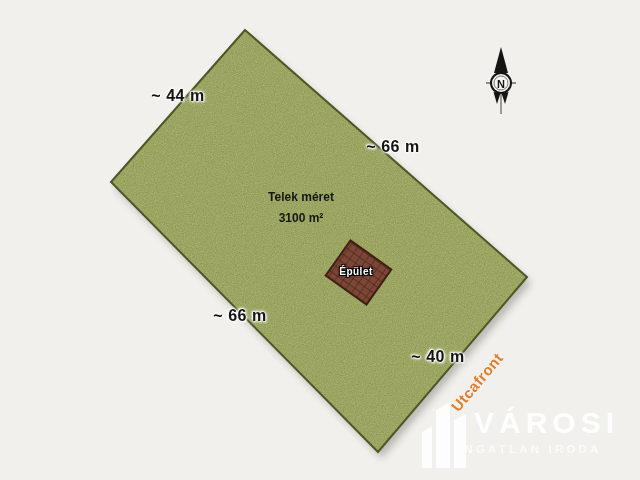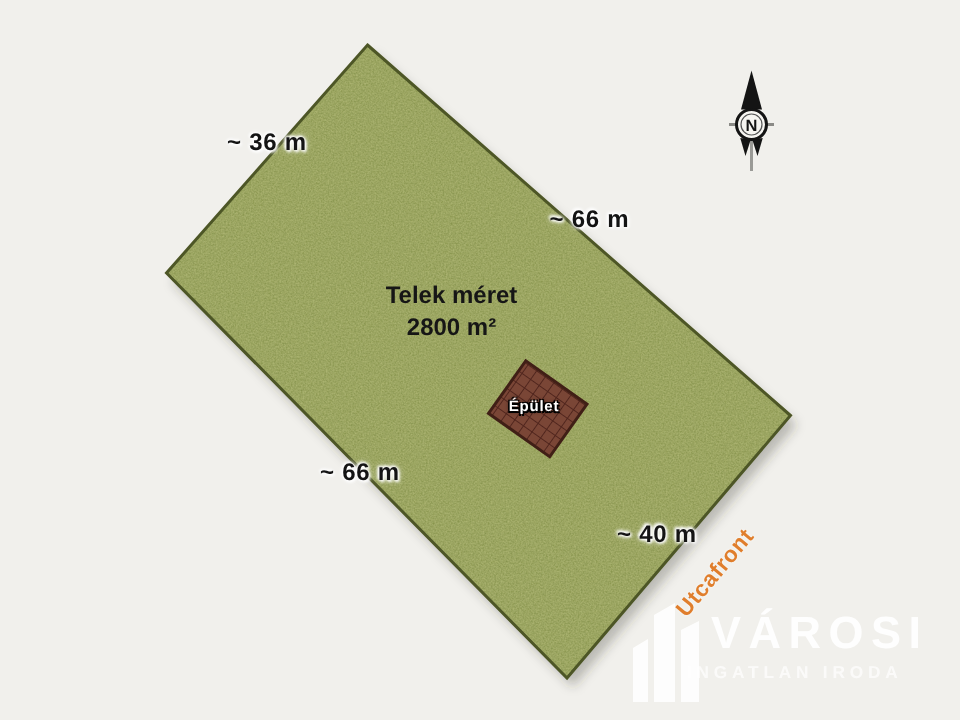--- a/index.html
+++ b/index.html
@@ -12,21 +12,21 @@
   .label {
     position:absolute; transform:translate(-50%,-50%);
     font-weight:bold; white-space:nowrap; line-height:1;
   }
   .dim {
     font-size:16px; color:#141414; letter-spacing:0.5px;
     text-shadow:0 0 2px #fff,0 0 3px #fff,1px 1px 2px #fff,-1px -1px 2px #fff,0 0 5px rgba(255,255,255,.8);
   }
   .parcel-label {
     position:absolute; transform:translate(-50%,-50%);
-    text-align:center; font-weight:bold; font-size:16px; line-height:21px;
+    text-align:center; font-weight:bold; font-size:12px; line-height:21px;
     color:#161616; white-space:nowrap;
   }
   .epulet {
     font-size:10px; color:#fff; letter-spacing:0.5px;
     text-shadow:-1px -1px 0 #000,1px -1px 0 #000,-1px 1px 0 #000,1px 1px 0 #000,0 0 3px #000;
   }
   .utcafront {
     font-size:15px; color:#e07e2c; letter-spacing:0.5px;
     transform:translate(-50%,-50%) rotate(-50deg);
     text-shadow:0 0 2px rgba(255,255,255,.7);
@@ -87,28 +87,28 @@
       <text x="501" y="87.5" text-anchor="middle" font-size="11" font-weight="bold" fill="#141414">N</text>
     </g>
 
     <g transform="translate(416,396)" opacity="0.92" fill="#ffffff">
       <polygon points="6,36 16,30 16,72 6,72"></polygon>
       <polygon points="20,14 34,6 34,72 20,72"></polygon>
       <polygon points="38,24 50,18 50,72 38,72"></polygon>
     </g>
   </svg>
 
-  <div class="label dim" style="left:178px; top:96px;">~ 36 m</div>
+  <div class="label dim" style="left:178px; top:96px;">~ 44 m</div>
   <div class="label dim" style="left:393px; top:147px;">~ 66 m</div>
   <div class="label dim" style="left:240px; top:316px;">~ 66 m</div>
   <div class="label dim" style="left:438px; top:357px;text-align:center;">~ 40 m</div>
 
   <div class="parcel-label" style="left:301px; top:208px;">
     <div>Telek méret</div>
-    <div>2800 m²</div>
+    <div>3100 m²</div>
   </div>
 
   <div class="label epulet" style="left:356px; top:272px;">Épület</div>
 
   <div class="label utcafront" style="left:477px; top:382px;">Utcafront</div>
 
   <div class="brand-name" style="left:474px; top:408px;">VÁROSI</div>
   <div class="brand-subtitle" style="left:458px; top:444px;">INGATLAN IRODA</div>
 
 </div>

